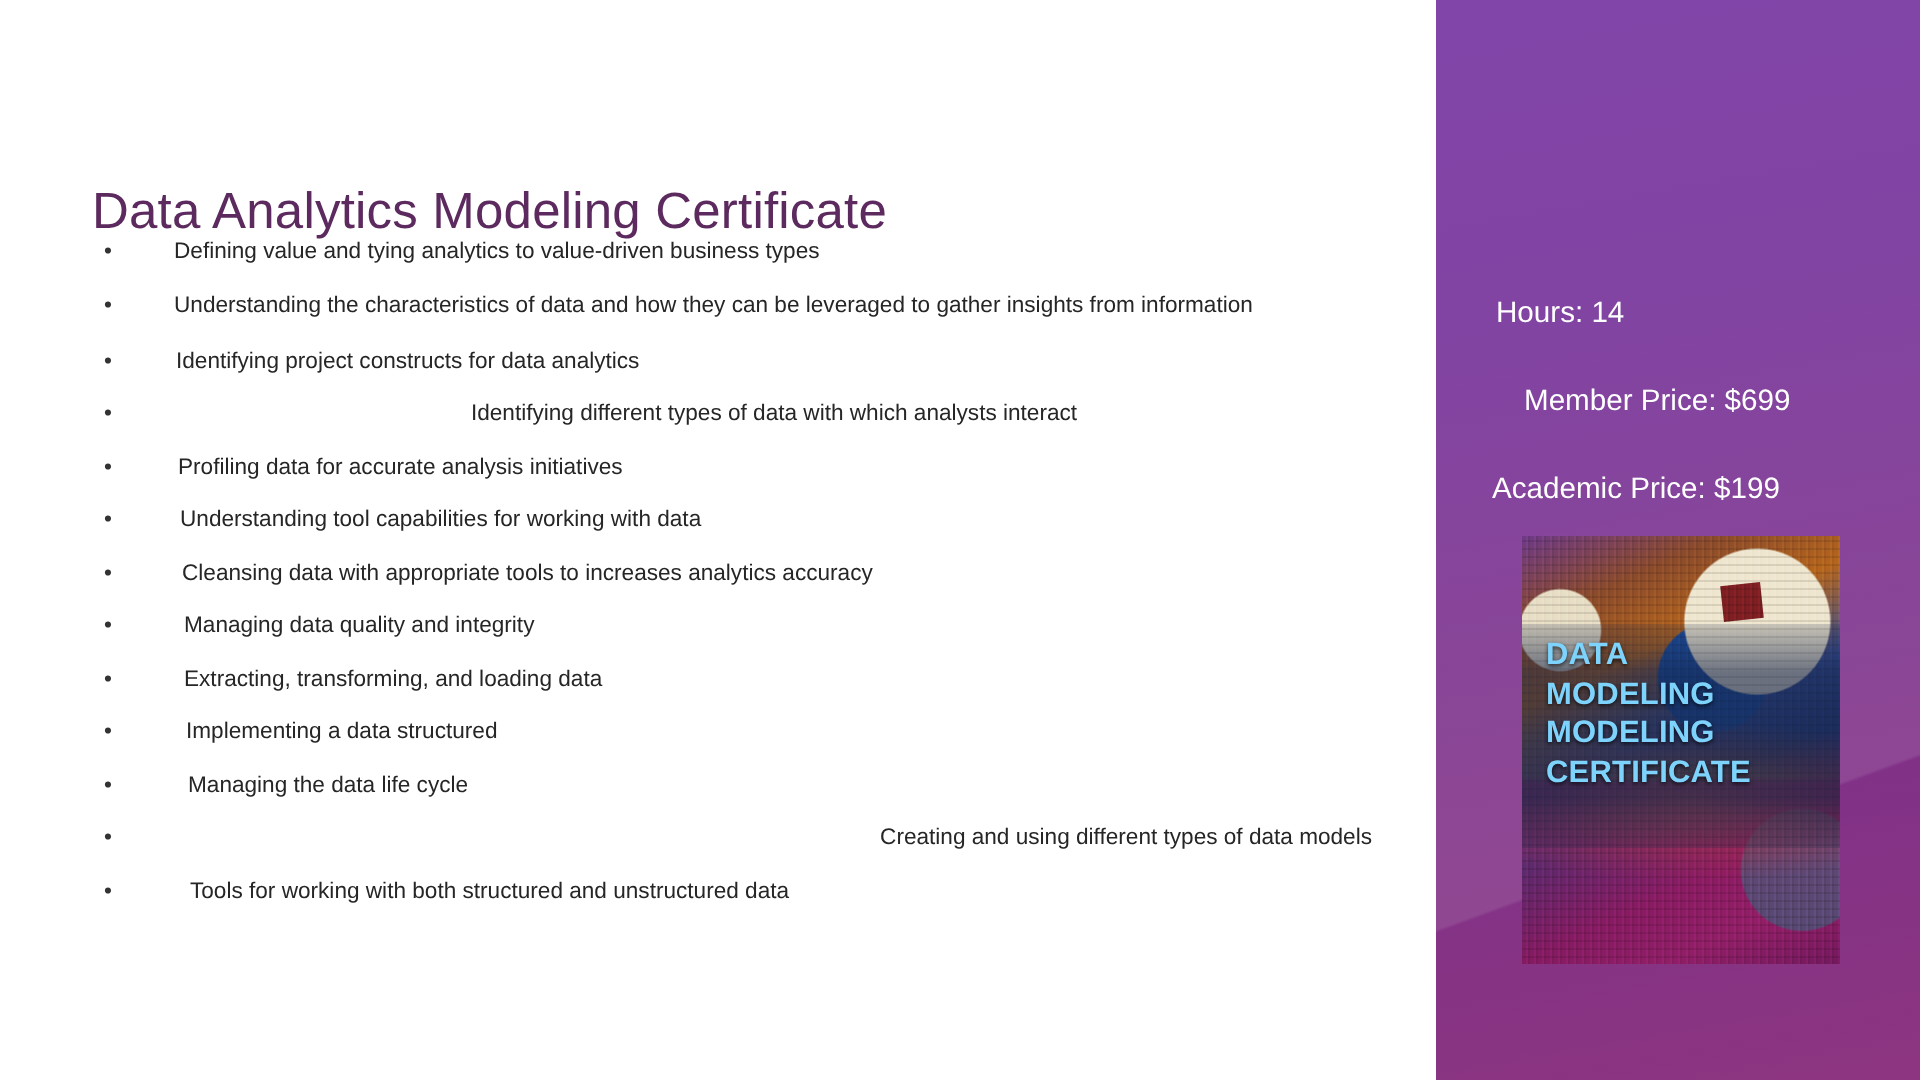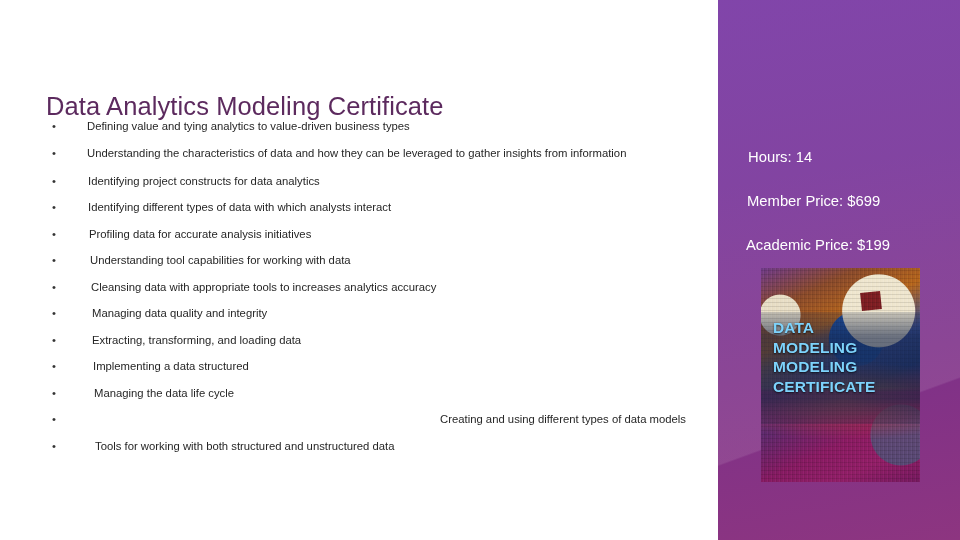--- a/index.html
+++ b/index.html
@@ -70,21 +70,21 @@
 
   .bullet-text {
     display: block;
     padding-left: 42px;
   }
 
   
   .i1  .bullet-text { padding-left: 41px; }
   .i2  .bullet-text { padding-left: 41px; }
   .i3  .bullet-text { padding-left: 42px; }
-  .i4  .bullet-text { padding-left: 42px; }
+  .i4  .bullet-text { padding-left: 42px; text-align: center; }
   .i5  .bullet-text { padding-left: 43px; }
   .i6  .bullet-text { padding-left: 44px; }
   .i7  .bullet-text { padding-left: 45px; }
   .i8  .bullet-text { padding-left: 46px; }
   .i9  .bullet-text { padding-left: 46px; }
   .i10 .bullet-text { padding-left: 47px; }
   .i11 .bullet-text { padding-left: 48px; }
   .i12 .bullet-text { padding-left: 49px; text-align: right; }
   .i13 .bullet-text { padding-left: 49px; }
 
@@ -123,21 +123,21 @@
     margin-top: 24px;
   }
   .fact {
     color: #ffffff;
     font-size: 14.8px;
     line-height: 18px;
     margin: 0 0 26px 0;
     padding-left: 30px;
     white-space: nowrap;
   }
-  .fact.f2 { padding-left: 29px; }
+  .fact.f2 { padding-left: 44px; }
   .fact.f3 { padding-left: 28px; }
   .fact:last-child { margin-bottom: 0; }
 
   
   .cover {
     position: absolute;
     left: 43px;
     top: 268px;
     width: 159px;
     height: 214px;

